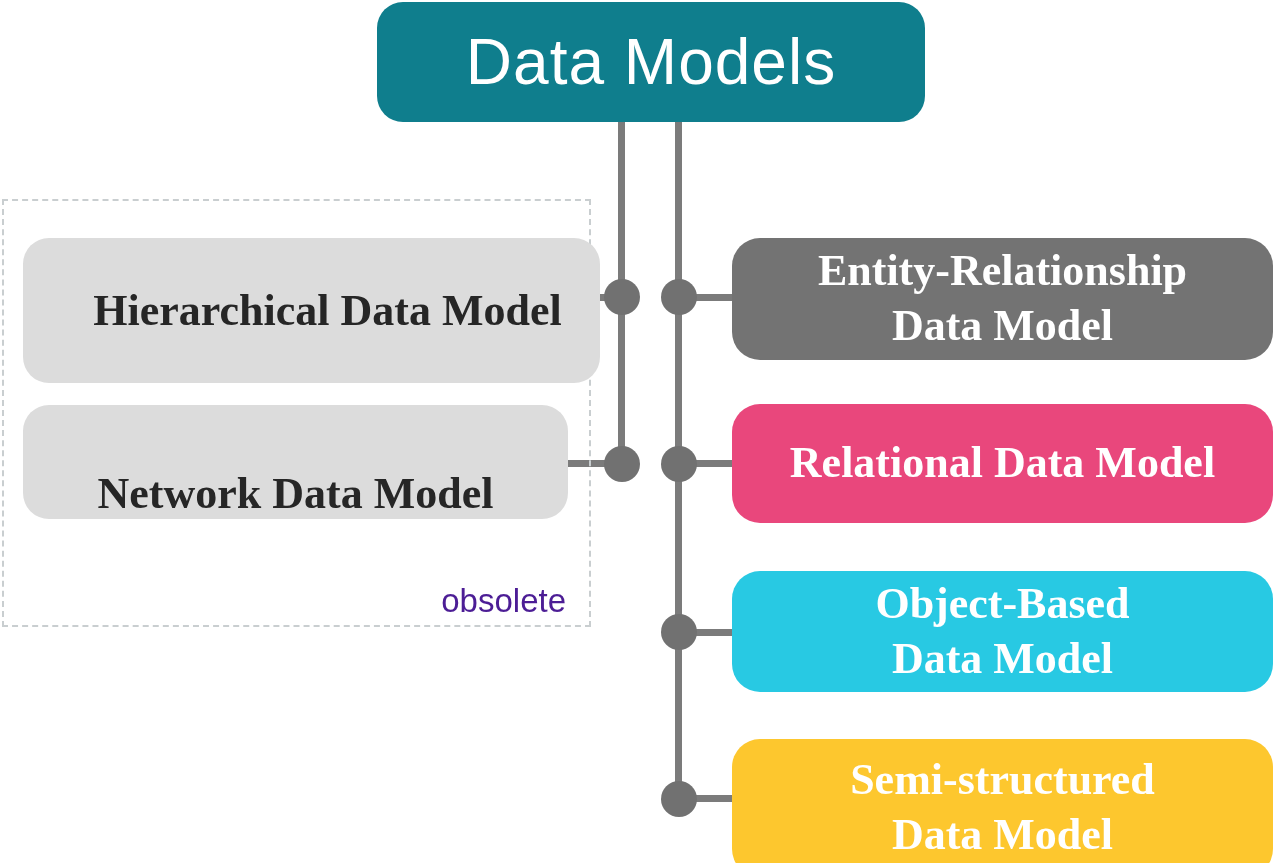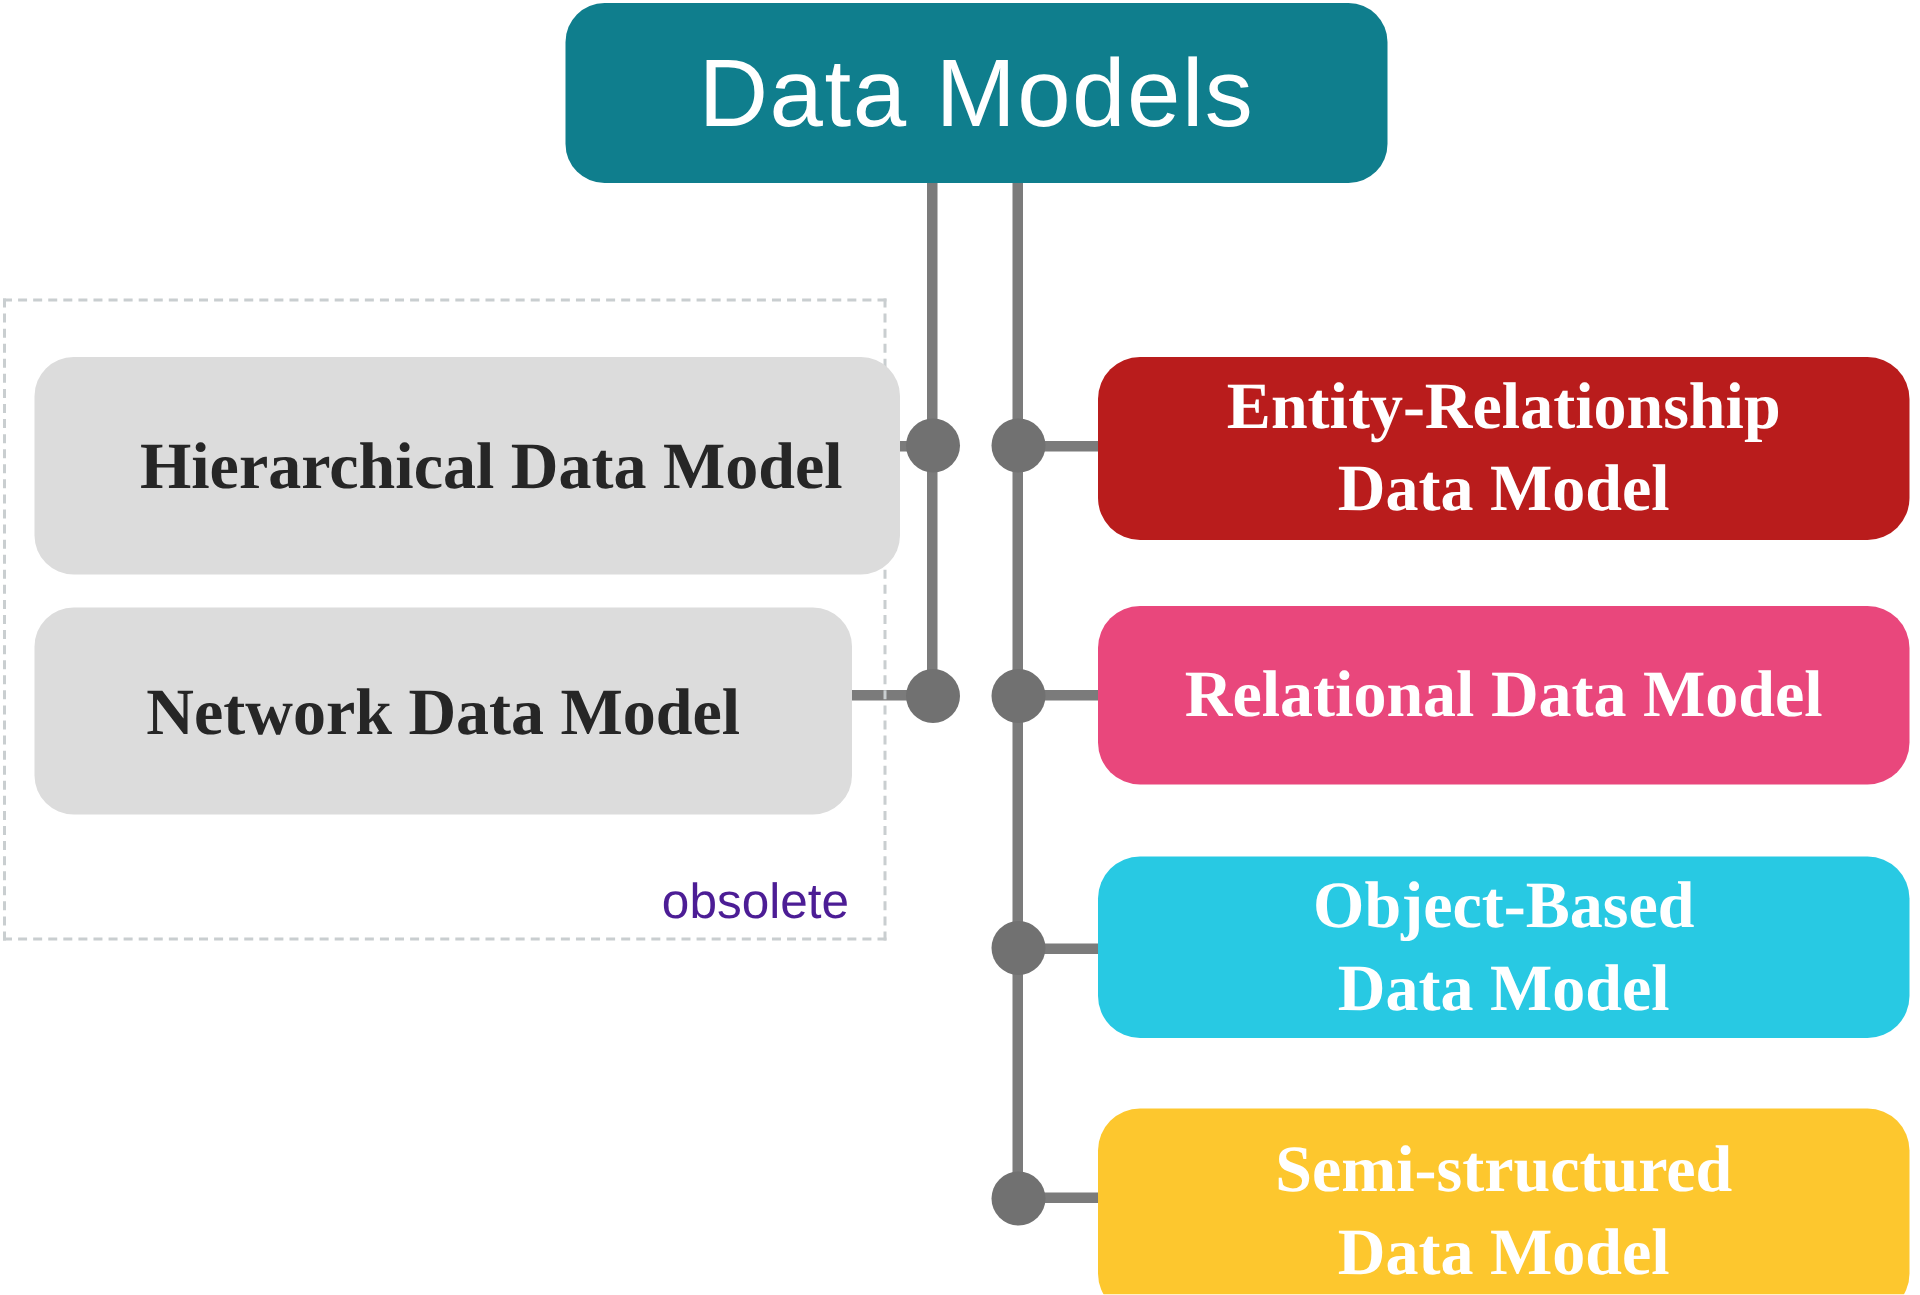--- a/index.html
+++ b/index.html
@@ -65,21 +65,21 @@
     border: 2px dashed #c9ced0;
     box-sizing: border-box;
   }
   .obsolete-box {
     left: 23px;
     width: 545px;
     border-radius: 26px;
     display: flex; align-items: center; justify-content: center;
   }
   .obsolete-box-1 { top: 238px; height: 145px; padding-left: 32px; }
-  .obsolete-box-2 { top: 405px; height: 138px; }
+  .obsolete-box-2 { top: 405px; height: 114px; align-items: flex-end; }
   .obsolete-box .label {
     font-family: "Liberation Serif", serif;
     font-weight: 700;
     font-size: 44px;
     color: #262626;
     white-space: nowrap;
   }
   .obsolete-note {
     left: 280px; top: 582px;
     width: 286px;
@@ -140,21 +140,21 @@
   <div class="abs obsolete-box obsolete-box-1" style="background-color: rgb(220, 220, 220);">
     <span class="label">Hierarchical Data Model</span>
   </div>
 
   <div class="abs obsolete-box obsolete-box-2" style="background-color: rgb(220, 220, 220);">
     <span class="label">Network Data Model</span>
   </div>
 
   <div class="abs obsolete-note">obsolete</div>
 
-  <div class="abs model-box model-box-1" style="background-color: #b91c1c;">
+  <div class="abs model-box model-box-1" style="background-color: #737373;">
     <span class="label">Entity-Relationship
 Data Model</span>
   </div>
 
   <div class="abs model-box model-box-2" style="background-color: rgb(233, 71, 124);">
     <span class="label">Relational Data Model</span>
   </div>
 
   <div class="abs model-box model-box-3" style="background-color: rgb(40, 201, 227);">
     <span class="label">Object-Based

